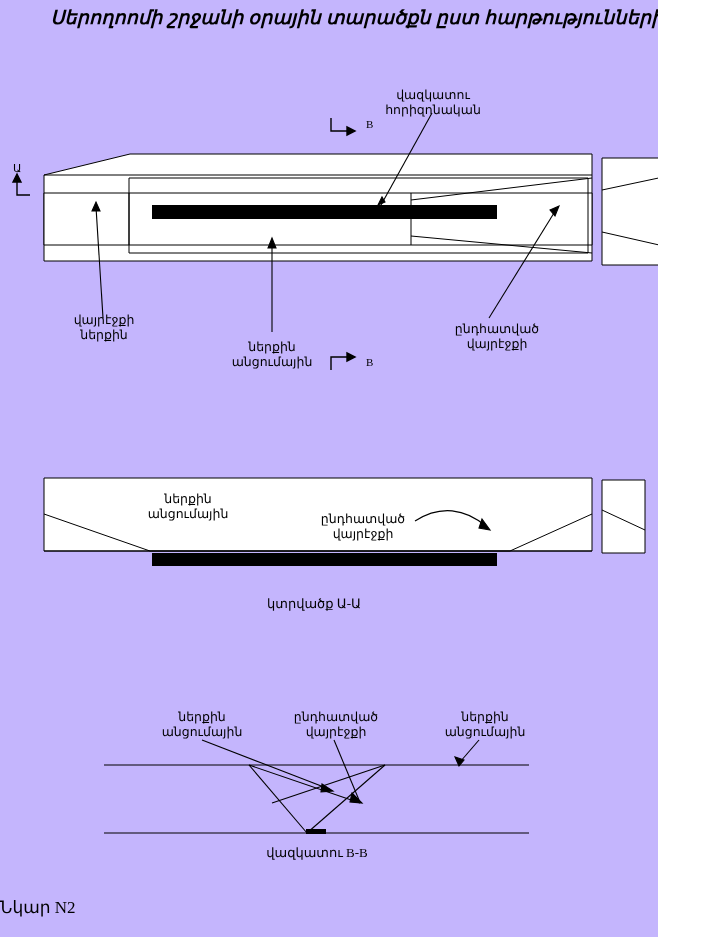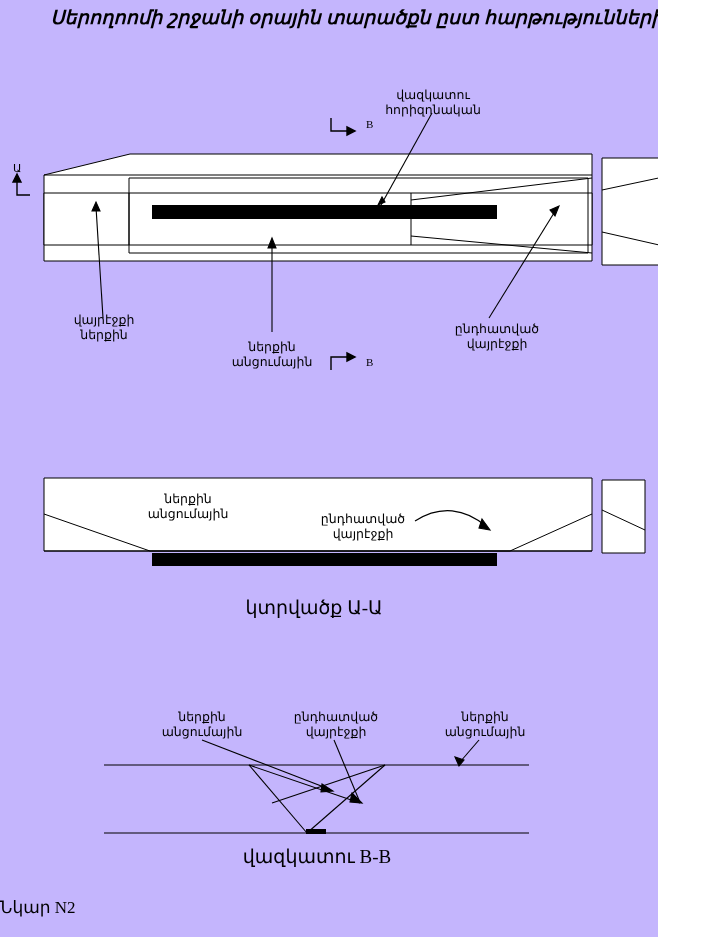--- a/index.html
+++ b/index.html
@@ -26,21 +26,21 @@
     text-align: center;
     font-family: "Liberation Serif", serif;
     font-style: italic;
     font-weight: bold;
     font-size: 19px;
     letter-spacing: 0.2px;
   }
   .caption {
     position: absolute;
     font-family: "Liberation Serif", serif;
-    font-size: 19px;
+    font-size: 13px;
     text-align: center;
     white-space: nowrap;
   }
   .lbl {
     position: absolute;
     font-family: "Liberation Serif", serif;
     font-size: 12.5px;
     line-height: 15px;
     text-align: center;
     white-space: nowrap;

